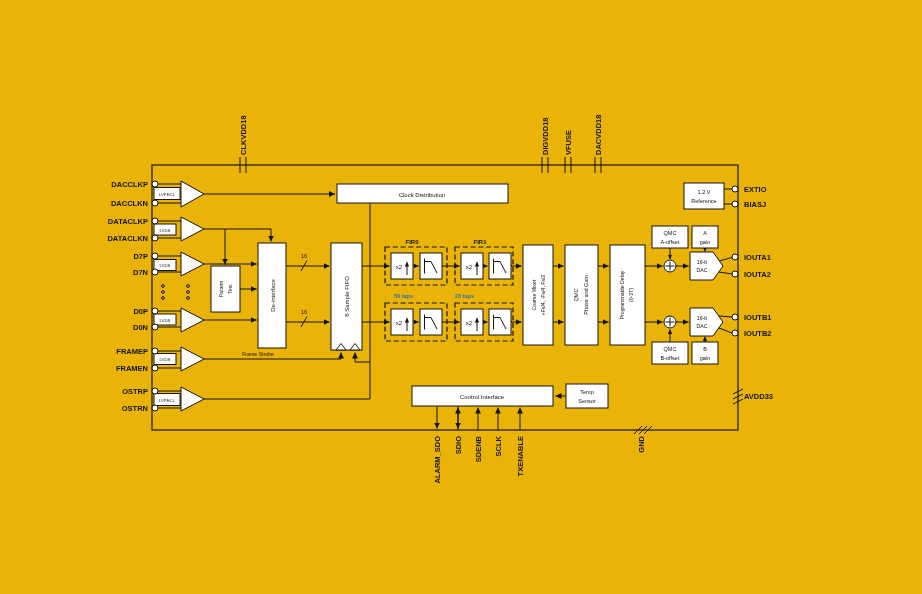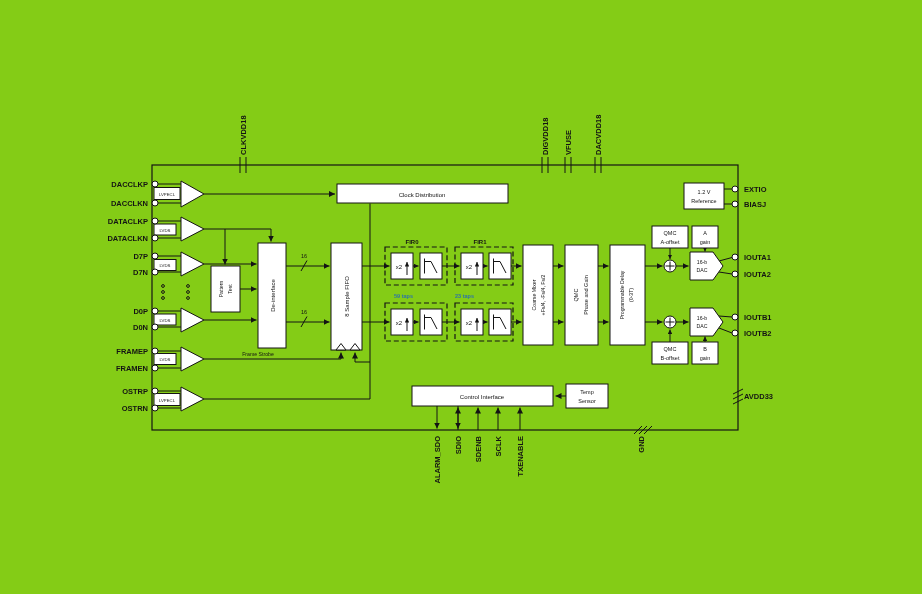--- a/index.html
+++ b/index.html
@@ -1,16 +1,16 @@
 <!DOCTYPE html>
 <html><head>
 <meta charset="utf-8">
 <style>
   html,body{margin:0;padding:0;background:#fff}
-  .stage{width:922px;height:594px;position:relative;background:#84cc16}
+  .stage{width:922px;height:594px;position:relative;background:#eab308}
   svg{display:block}
   text{font-family:"Liberation Sans",sans-serif;fill:#141414}
   .pin{font-size:7.5px;font-weight:700}
   .t6{font-size:6px}
   .t55{font-size:5.5px}
   .t52{font-size:5.2px}
   .t43{font-size:4.3px}
   .fir{font-size:6px;font-weight:700}
   .taps{font-size:5.5px;font-weight:700;fill:#2e74a6}
   .mid{text-anchor:middle}

